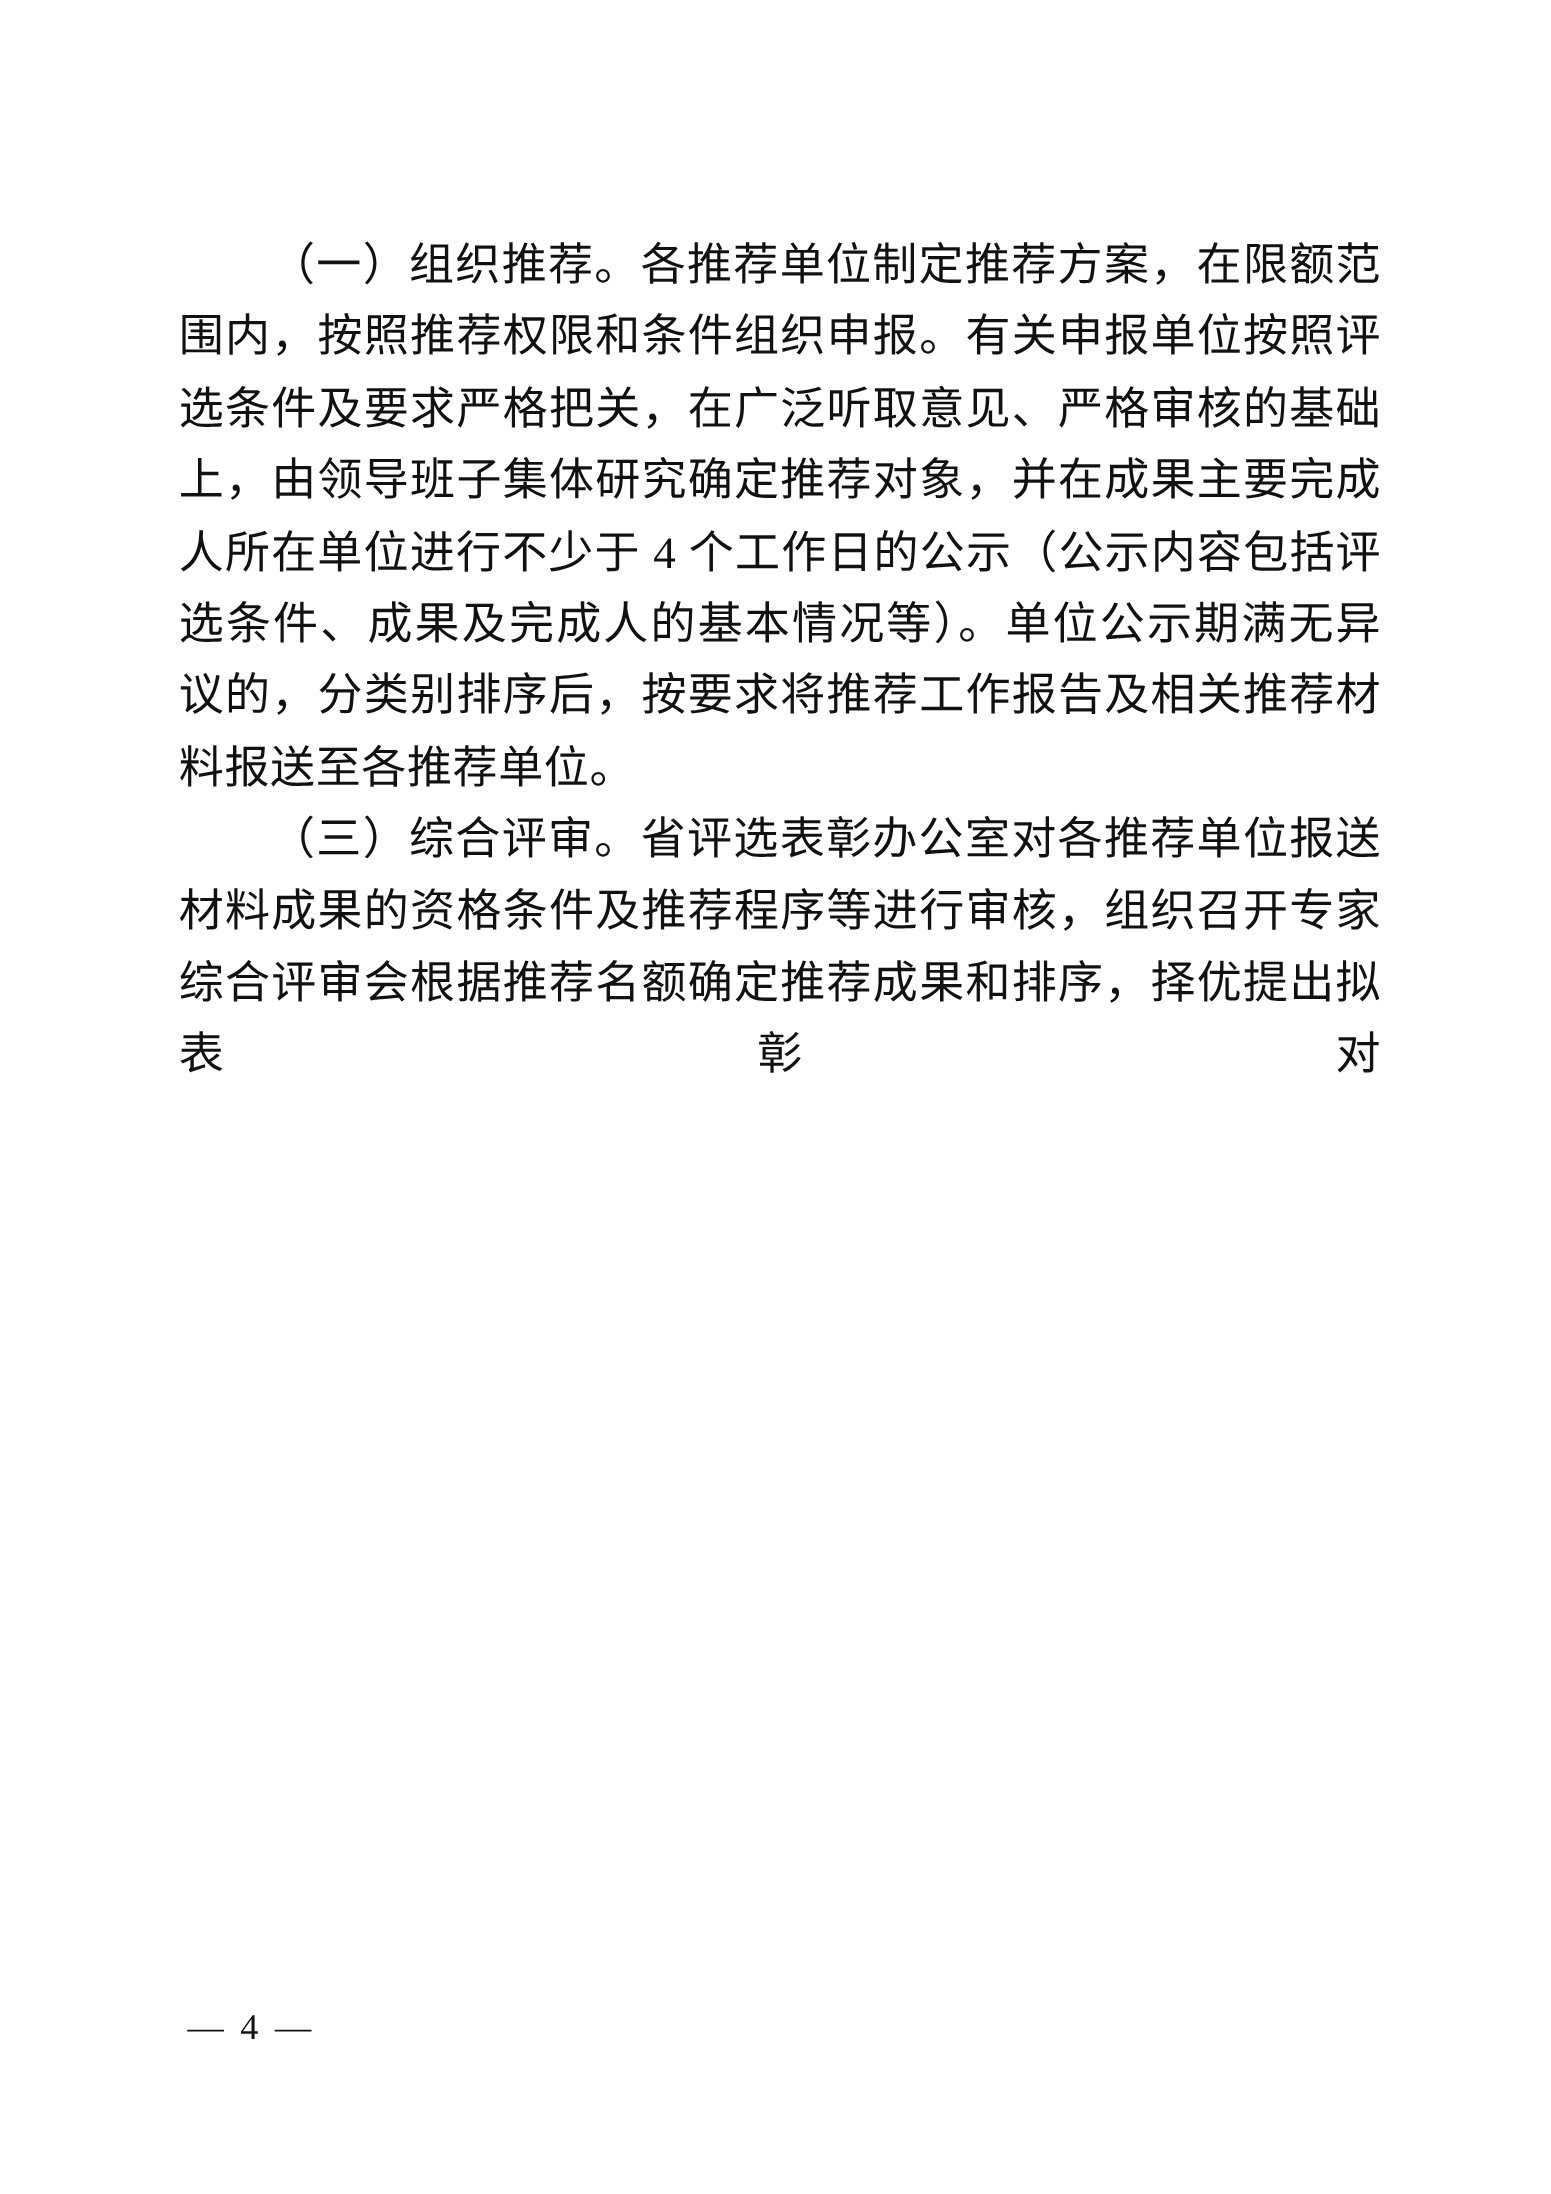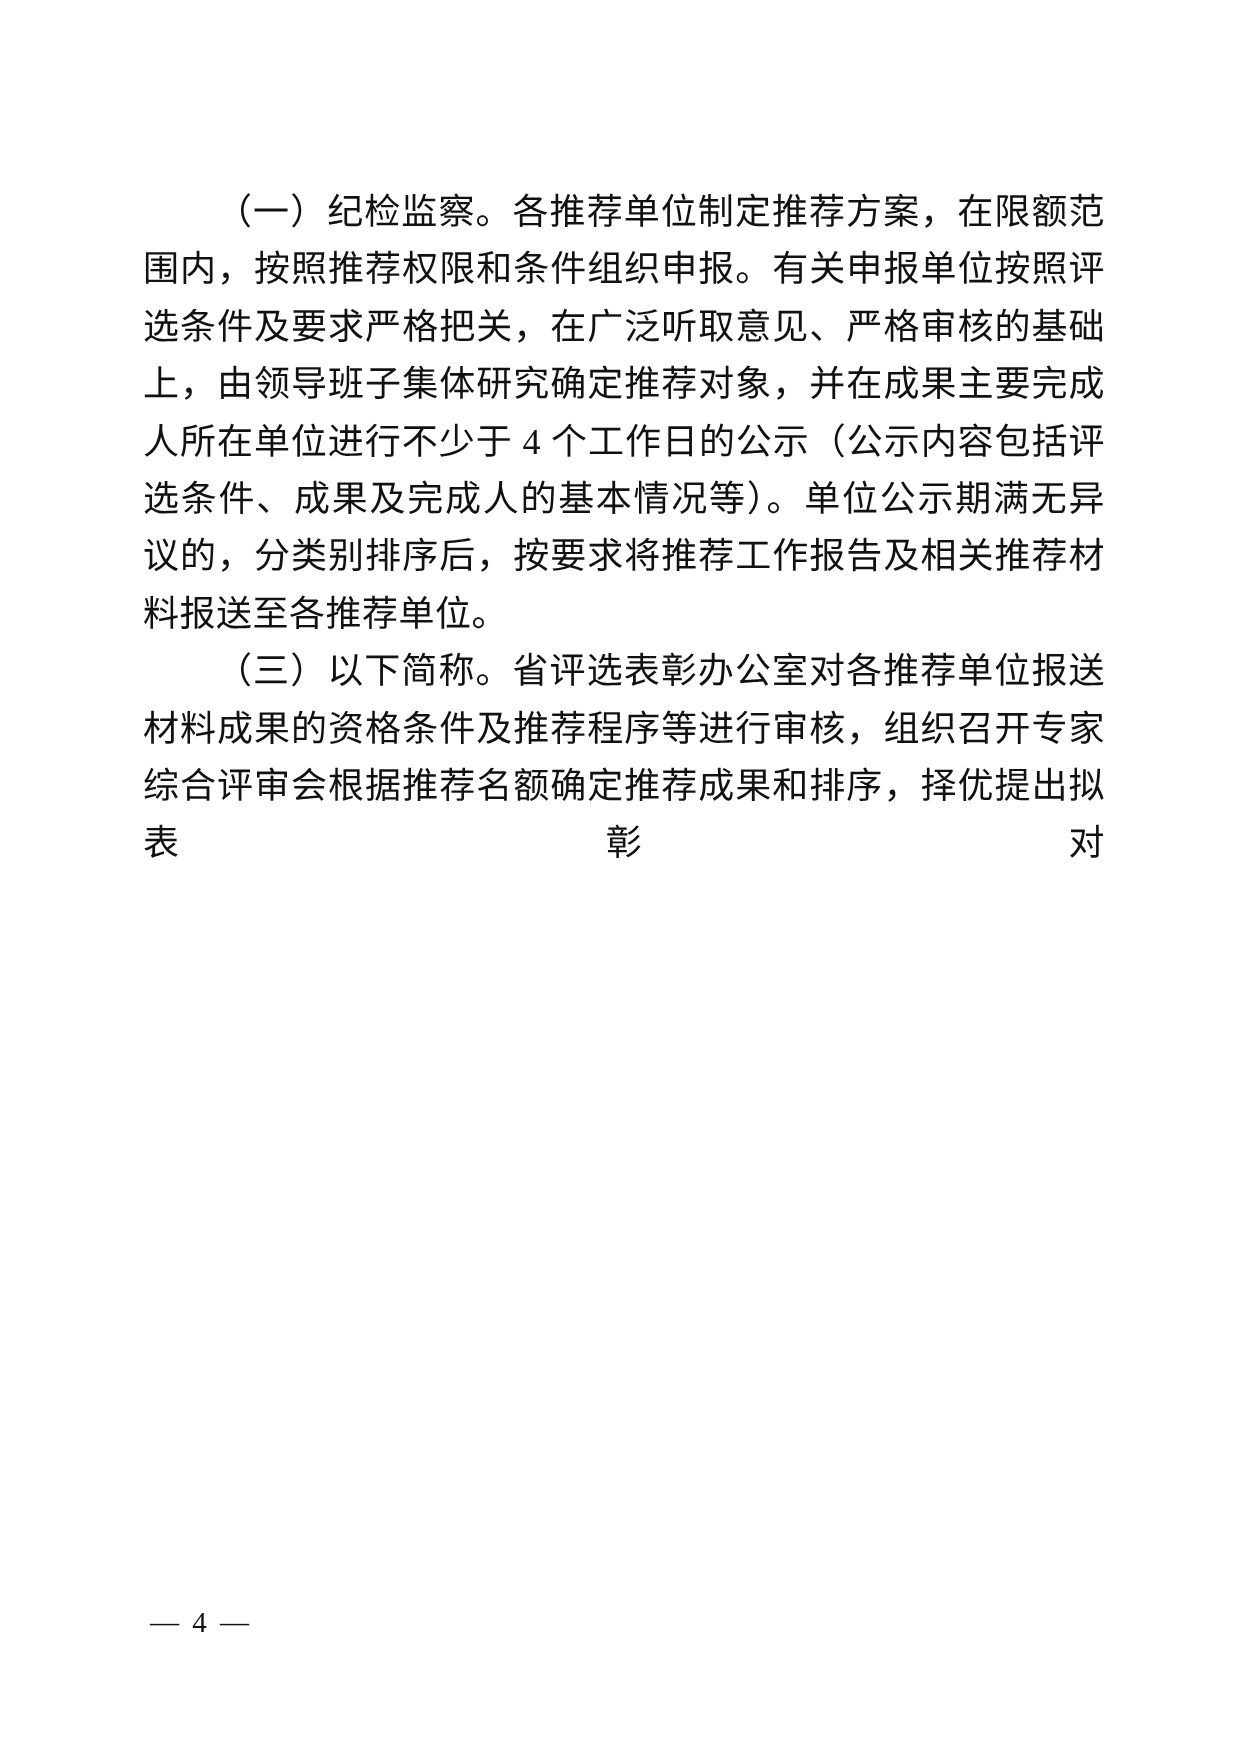--- a/index.html
+++ b/index.html
@@ -47,23 +47,23 @@
     letter-spacing: 3px;
     color: #111111;
   }
 </style>
 </head>
 <body>
 
 <div class="page">
   <div class="content">
 
-    <p><span>（一）纪检监察。</span><span>各推荐单位制定推荐方案，在限额范围内，按照推荐权限和条件组织申报。有关申报单位按照评选条件及要求严格把关，在广泛听取意见、严格审核的基础上，由领导班子集体研究确定推荐对象，并在成果主要完成人所在单位进行不少于 4 个工作日的公示（公示内容包括评选条件、成果及完成人的基本情况等）。单位公示期满无异议的，分类别排序后，按要求将推荐工作报告及相关推荐材料报送至各推荐单位。</span></p>
+    <p><span>（一）组织推荐。</span><span>各推荐单位制定推荐方案，在限额范围内，按照推荐权限和条件组织申报。有关申报单位按照评选条件及要求严格把关，在广泛听取意见、严格审核的基础上，由领导班子集体研究确定推荐对象，并在成果主要完成人所在单位进行不少于 4 个工作日的公示（公示内容包括评选条件、成果及完成人的基本情况等）。单位公示期满无异议的，分类别排序后，按要求将推荐工作报告及相关推荐材料报送至各推荐单位。</span></p>
 
 
 
 
-    <p class="last-fill"><span>（三）以下简称。</span><span>省评选表彰办公室对各推荐单位报送材料成果的资格条件及推荐程序等进行审核，组织召开专家综合评审会根据推荐名额确定推荐成果和排序，择优提出拟表彰对</span></p>
+    <p class="last-fill"><span>（三）综合评审。</span><span>省评选表彰办公室对各推荐单位报送材料成果的资格条件及推荐程序等进行审核，组织召开专家综合评审会根据推荐名额确定推荐成果和排序，择优提出拟表彰对</span></p>
 
   </div>
 
   <div class="footer">— 4 —</div>
 </div>
 
 </body></html>

